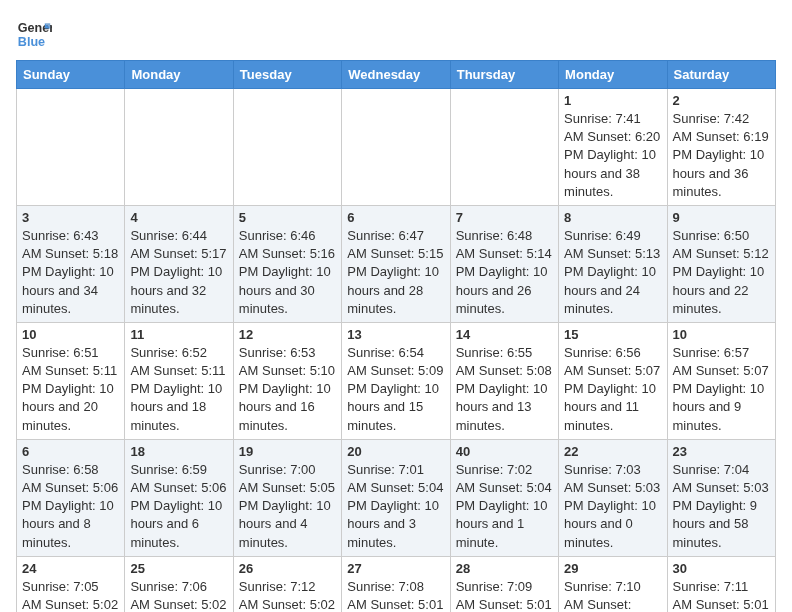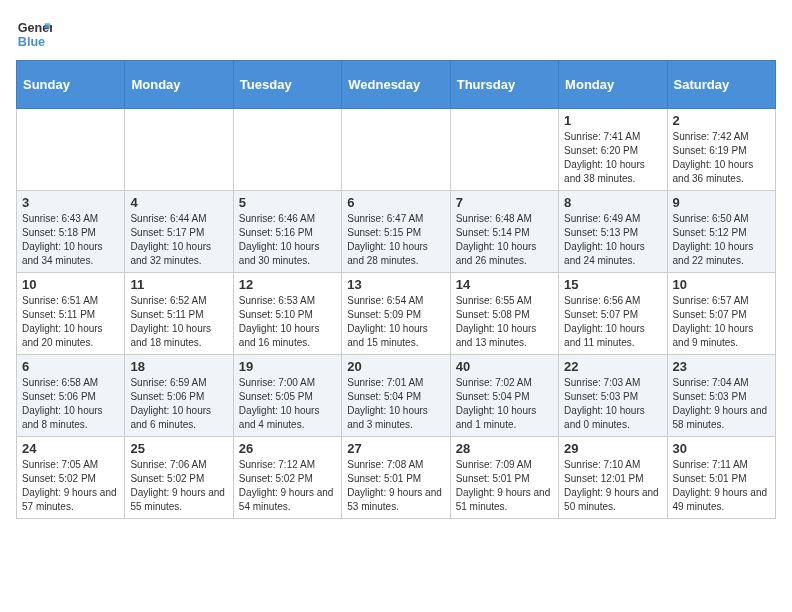--- a/index.html
+++ b/index.html
@@ -39,42 +39,42 @@
     }
     table {
       width: 100%;
       border-collapse: collapse;
       font-size: 11px;
     }
     thead tr th {
       background: #4a90d9;
       color: #fff;
       text-align: left;
-      padding: 16px 6px;
+      padding: 6px 6px;
       font-size: 13px;
       font-weight: bold;
       border: 1px solid #3a80c9;
     }
     tbody tr td {
       border: 1px solid #ccc;
       vertical-align: top;
       padding: 4px 5px;
       min-height: 70px;
       height: 80px;
       width: 108px;
     }
     .day-number {
       font-size: 13px;
       font-weight: bold;
       color: #333;
       display: block;
       margin-bottom: 2px;
     }
     .day-info {
-      font-size: 10px;
+      font-size: 13px;
       color: #333;
       line-height: 1.4;
     }
     tbody tr:nth-child(odd) td {
       background: #fff;
     }
     tbody tr:nth-child(even) td {
       background: #f0f4f8;
     }
     td.empty {

